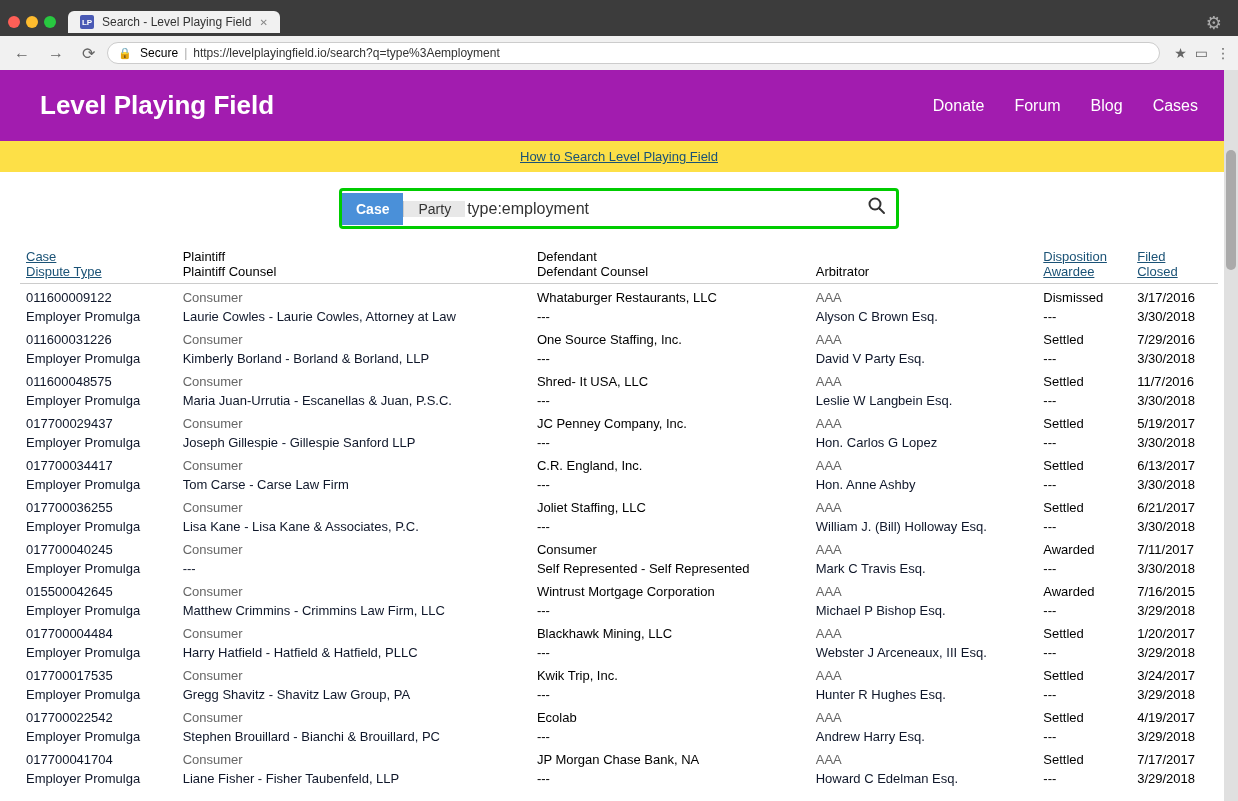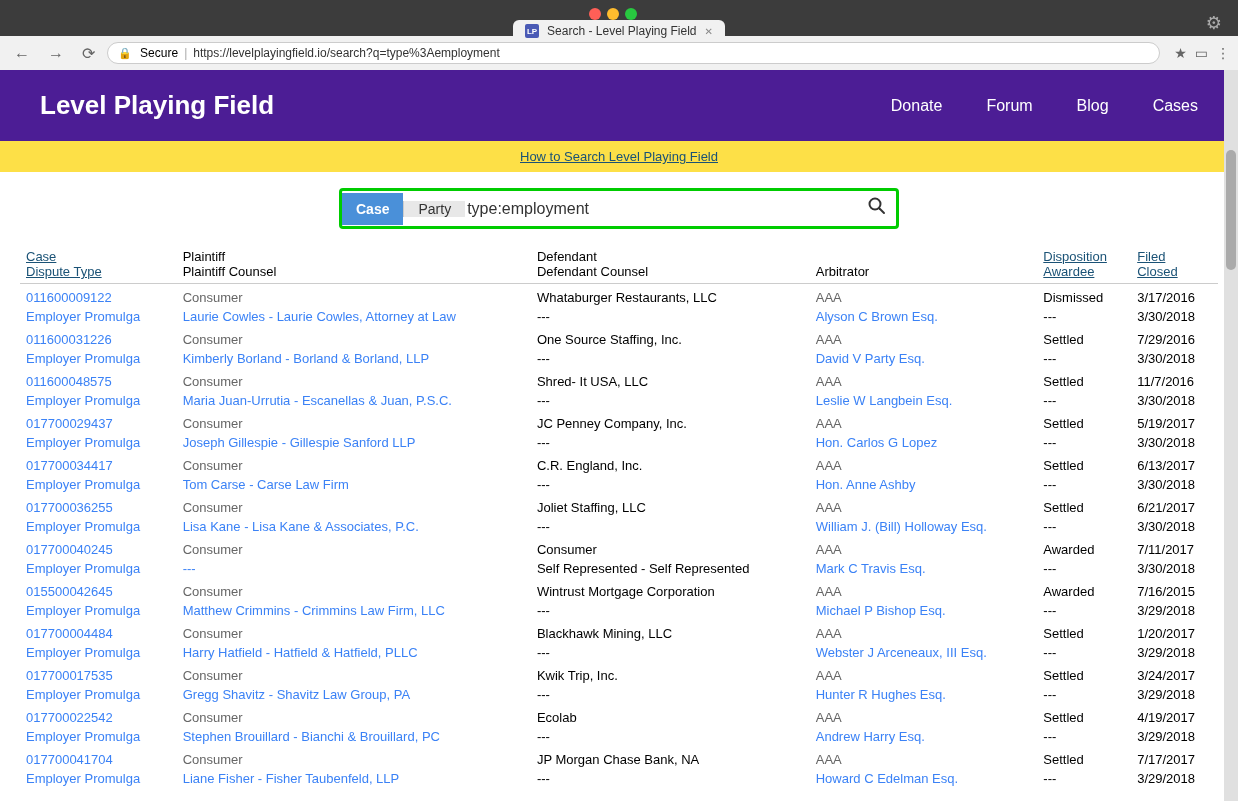--- a/index.html
+++ b/index.html
@@ -8,21 +8,20 @@
     
     .browser-chrome {
       background: #3c3c3c;
       height: 70px;
     }
     .tab-bar {
       display: flex;
       align-items: center;
       padding: 8px 8px 0;
       height: 36px;
-      flex-direction: column;
     }
     .browser-dots {
       display: flex; gap: 6px; margin-right: 12px;
     }
     .dot { width: 12px; height: 12px; border-radius: 50%; }
     .dot-red { background: #ff5f57; }
     .dot-yellow { background: #febc2e; }
     .dot-green { background: #28c840; }
     .tab {
       background: #f1f1f1;
@@ -64,41 +63,40 @@
       color: #333;
       display: flex;
       align-items: center;
       gap: 6px;
     }
     .nav-icons { display: flex; gap: 8px; align-items: center; margin-left: 8px; }
     .nav-icon { color: #666; font-size: 14px; }
 
     
     .app-header {
-      background: #4c1d95;
+      background: #a21caf;
       padding: 20px 40px;
       display: flex;
       align-items: center;
       justify-content: space-between;
     }
     .app-logo {
       font-size: 26px;
       font-weight: bold;
       color: white;
     }
     .app-nav {
       display: flex;
       gap: 30px;
       align-items: center;
     }
     .app-nav a {
       color: white;
       text-decoration: none;
       font-size: 16px;
-      margin-left: 14px;
     }
 
     
     .info-bar {
       background: #fde047;
       padding: 8px;
       text-align: center;
     }
     .info-bar a {
       color: #1a5276;
@@ -177,21 +175,21 @@
       cursor: pointer;
     }
     .results-table tbody tr td {
       padding: 2px 6px;
       vertical-align: top;
     }
     .results-table tbody tr.case-row td {
       padding-top: 6px;
     }
     .td-link {
-      color: #3b82f6;
+      color: #0f172a;
       text-decoration: none;
       cursor: pointer;
     }
     .gray { color: #666; }
     .scrollbar {
       position: fixed;
       right: 0;
       top: 70px;
       bottom: 0;
       width: 14px;

